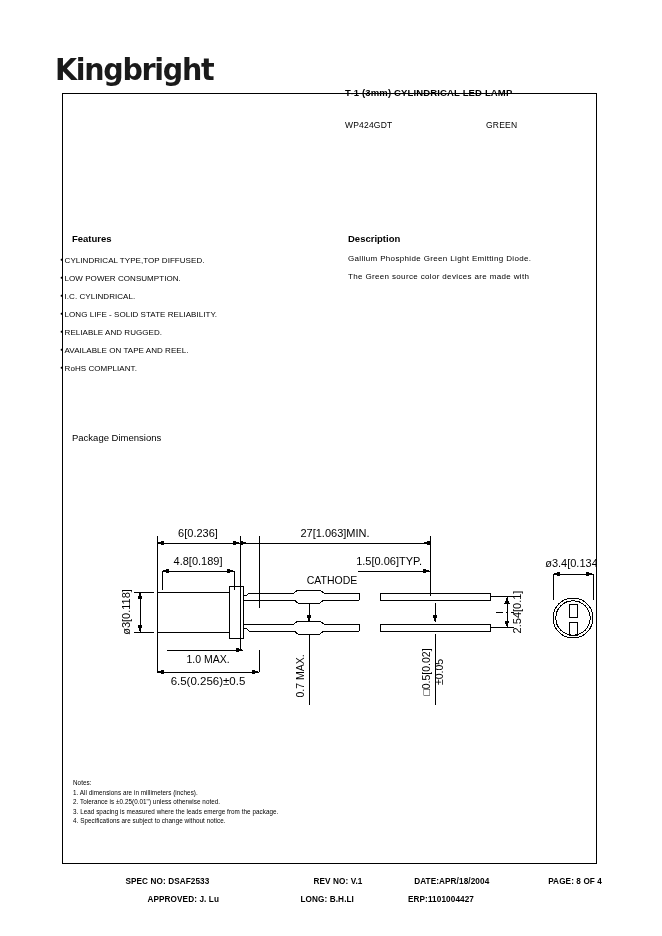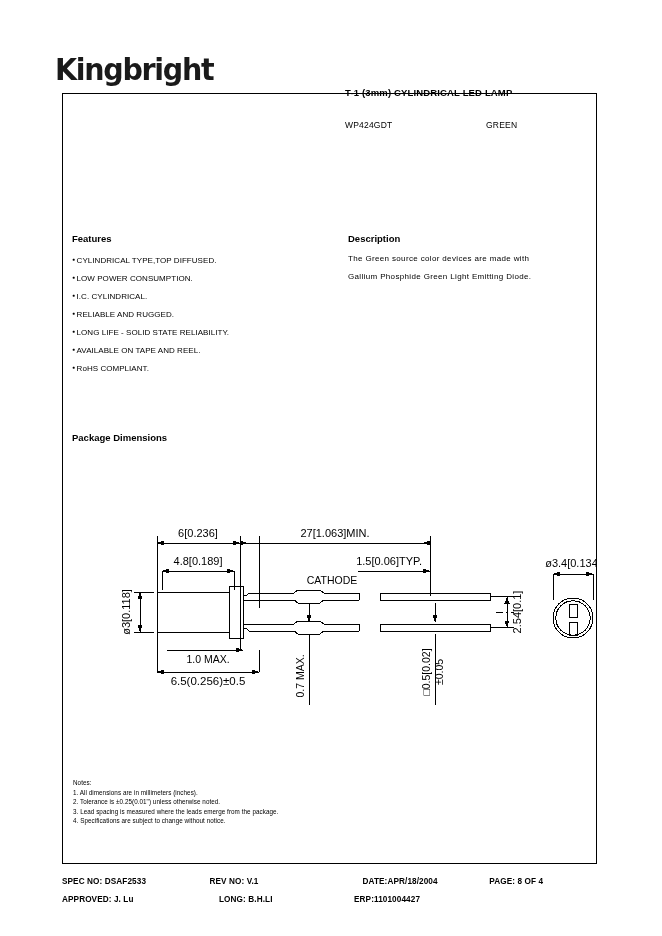--- a/index.html
+++ b/index.html
@@ -34,40 +34,40 @@
   }
 
   .part-no{position:absolute;left:345px;top:120px;font-size:8.5px;letter-spacing:.2px;}
   .part-color{position:absolute;left:486px;top:120px;font-size:8.5px;letter-spacing:.2px;}
 
   
   .sec-head{position:absolute;font-size:9.5px;font-weight:700;}
   .features-head{left:72px;top:233px;}
   .desc-head{left:348px;top:233px;}
 
-  .feat-list{position:absolute;left:72px;top:251px;width:270px;}
+  .feat-list{position:absolute;left:60px;top:251px;width:270px;}
   .feat-item{font-size:8px;letter-spacing:.05px;line-height:17.4px;white-space:nowrap;}
   .feat-item::before{content:"\25CF";font-size:5px;vertical-align:1.6px;margin-right:1.5px;}
 
   .desc-body{position:absolute;left:348px;top:250px;width:230px;}
   .desc-line{font-size:8px;line-height:17.5px;letter-spacing:.35px;white-space:nowrap;}
 
-  .pkg-head{position:absolute;left:72px;top:432px;font-size:9.5px;font-weight:700;}
+  .pkg-head{position:absolute;left:72px;top:432px;font-size:9.5px;font-weight:400;}
 
   
   .drawing{position:absolute;left:62px;top:500px;width:589px;height:210px;}
 
   
   .notes{position:absolute;left:73px;top:778px;}
   .notes div{font-size:6.3px;line-height:9.6px;letter-spacing:.05px;white-space:nowrap;}
 
   
   .footer{position:absolute;left:62px;top:873px;width:540px;}
   .frow{display:flex;line-height:18px;}
-  .frow span{font-size:8.2px;font-weight:700;letter-spacing:.1px;}
+  .frow span{font-size:8.2px;font-weight:700;letter-spacing:.1px;text-align:right;}
   .c1{width:157px;}
   .c2{width:163px;}
   .c3{width:135px;}
   .c4{width:120px;}
 </style>
 </head>
 <body>
 
 <div class="page">
 
@@ -77,30 +77,30 @@
   <div class="frame"></div>
 
   <div class="part-no">WP424GDT</div>
   <div class="part-color">GREEN</div>
 
   <div class="sec-head features-head">Features</div>
   <div class="feat-list">
     <div class="feat-item">CYLINDRICAL TYPE,TOP DIFFUSED.</div>
     <div class="feat-item">LOW POWER CONSUMPTION.</div>
     <div class="feat-item">I.C. CYLINDRICAL.</div>
+    <div class="feat-item">LONG LIFE - SOLID STATE RELIABILITY.</div>
     <div class="feat-item">RELIABLE AND RUGGED.</div>
-    <div class="feat-item">LONG LIFE - SOLID STATE RELIABILITY.</div>
     <div class="feat-item">AVAILABLE ON TAPE AND REEL.</div>
     <div class="feat-item">RoHS COMPLIANT.</div>
   </div>
 
   <div class="sec-head desc-head">Description</div>
   <div class="desc-body">
+    <div class="desc-line">Gallium Phosphide Green Light Emitting Diode.</div>
     <div class="desc-line">The Green source color devices are made with</div>
-    <div class="desc-line">Gallium Phosphide Green Light Emitting Diode.</div>
   </div>
 
   <div class="pkg-head">Package Dimensions</div>
 
   <div class="drawing">
     <svg width="535" height="210" viewBox="0 0 535 210" xmlns="http://www.w3.org/2000/svg">
       <g fill="none" stroke="#000" stroke-width="1" shape-rendering="crispEdges">
 
         <line x1="95" y1="36" x2="95" y2="150"></line>
         <line x1="178" y1="36" x2="178" y2="150"></line>

